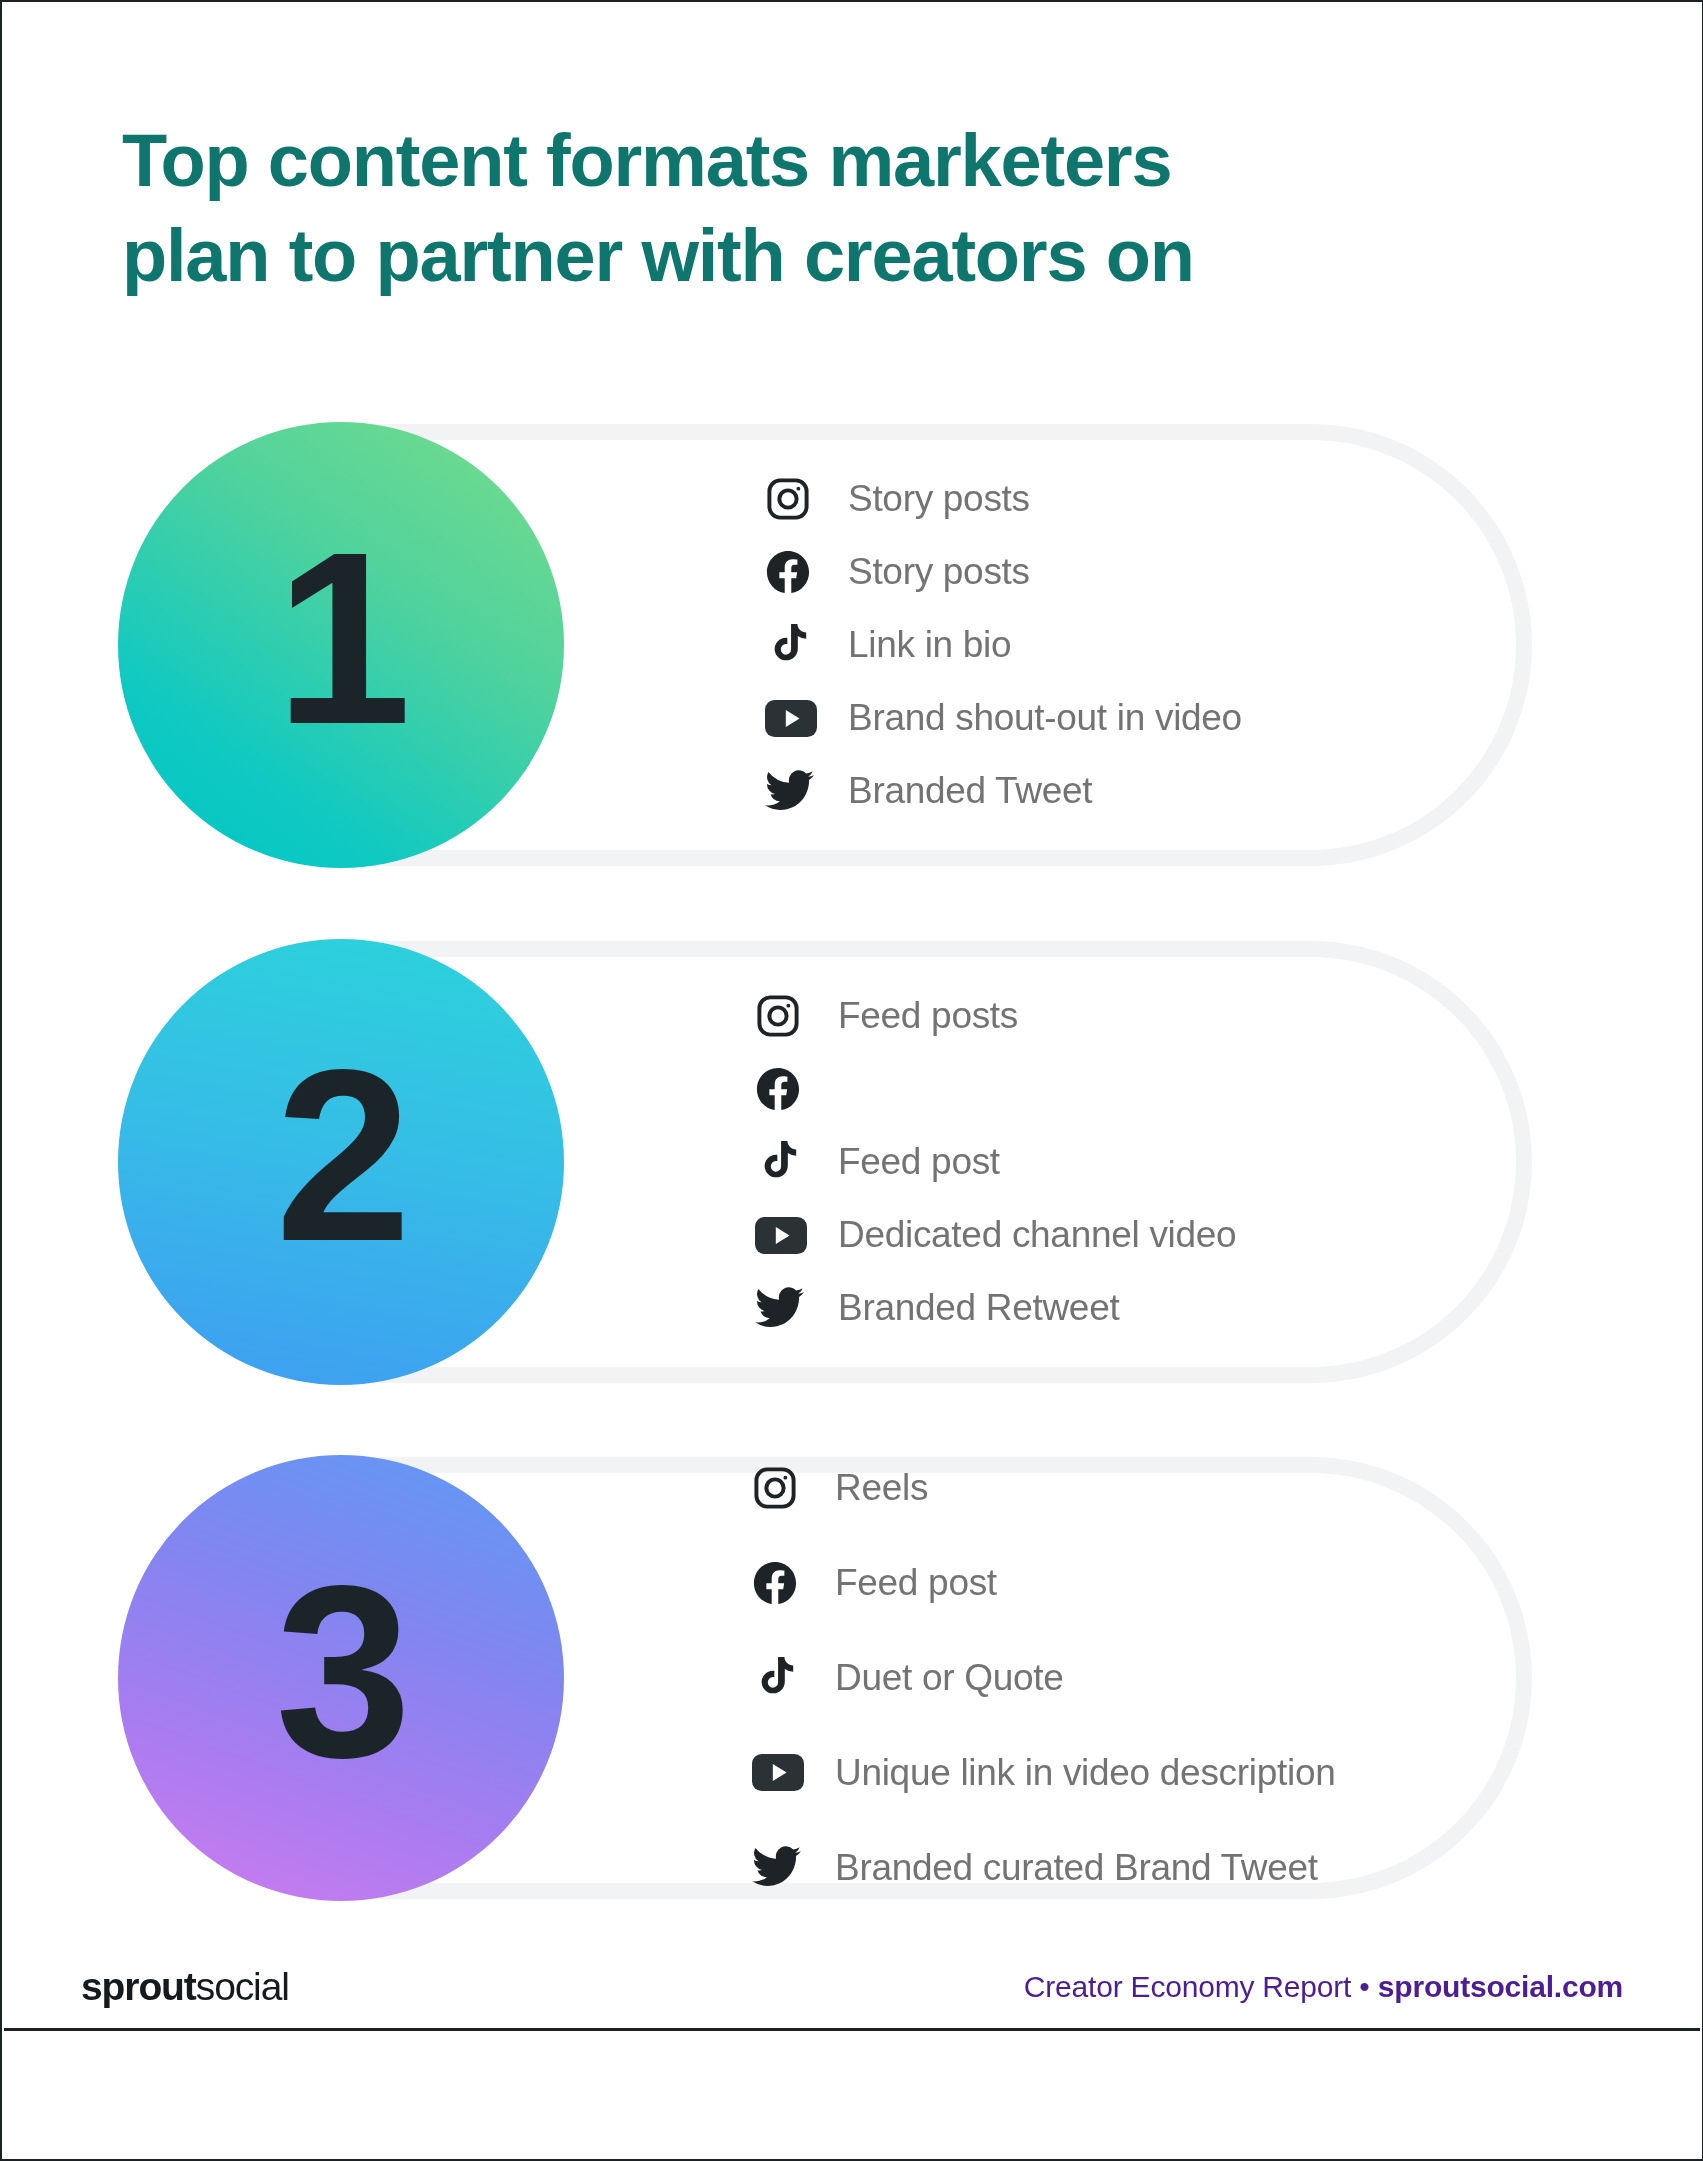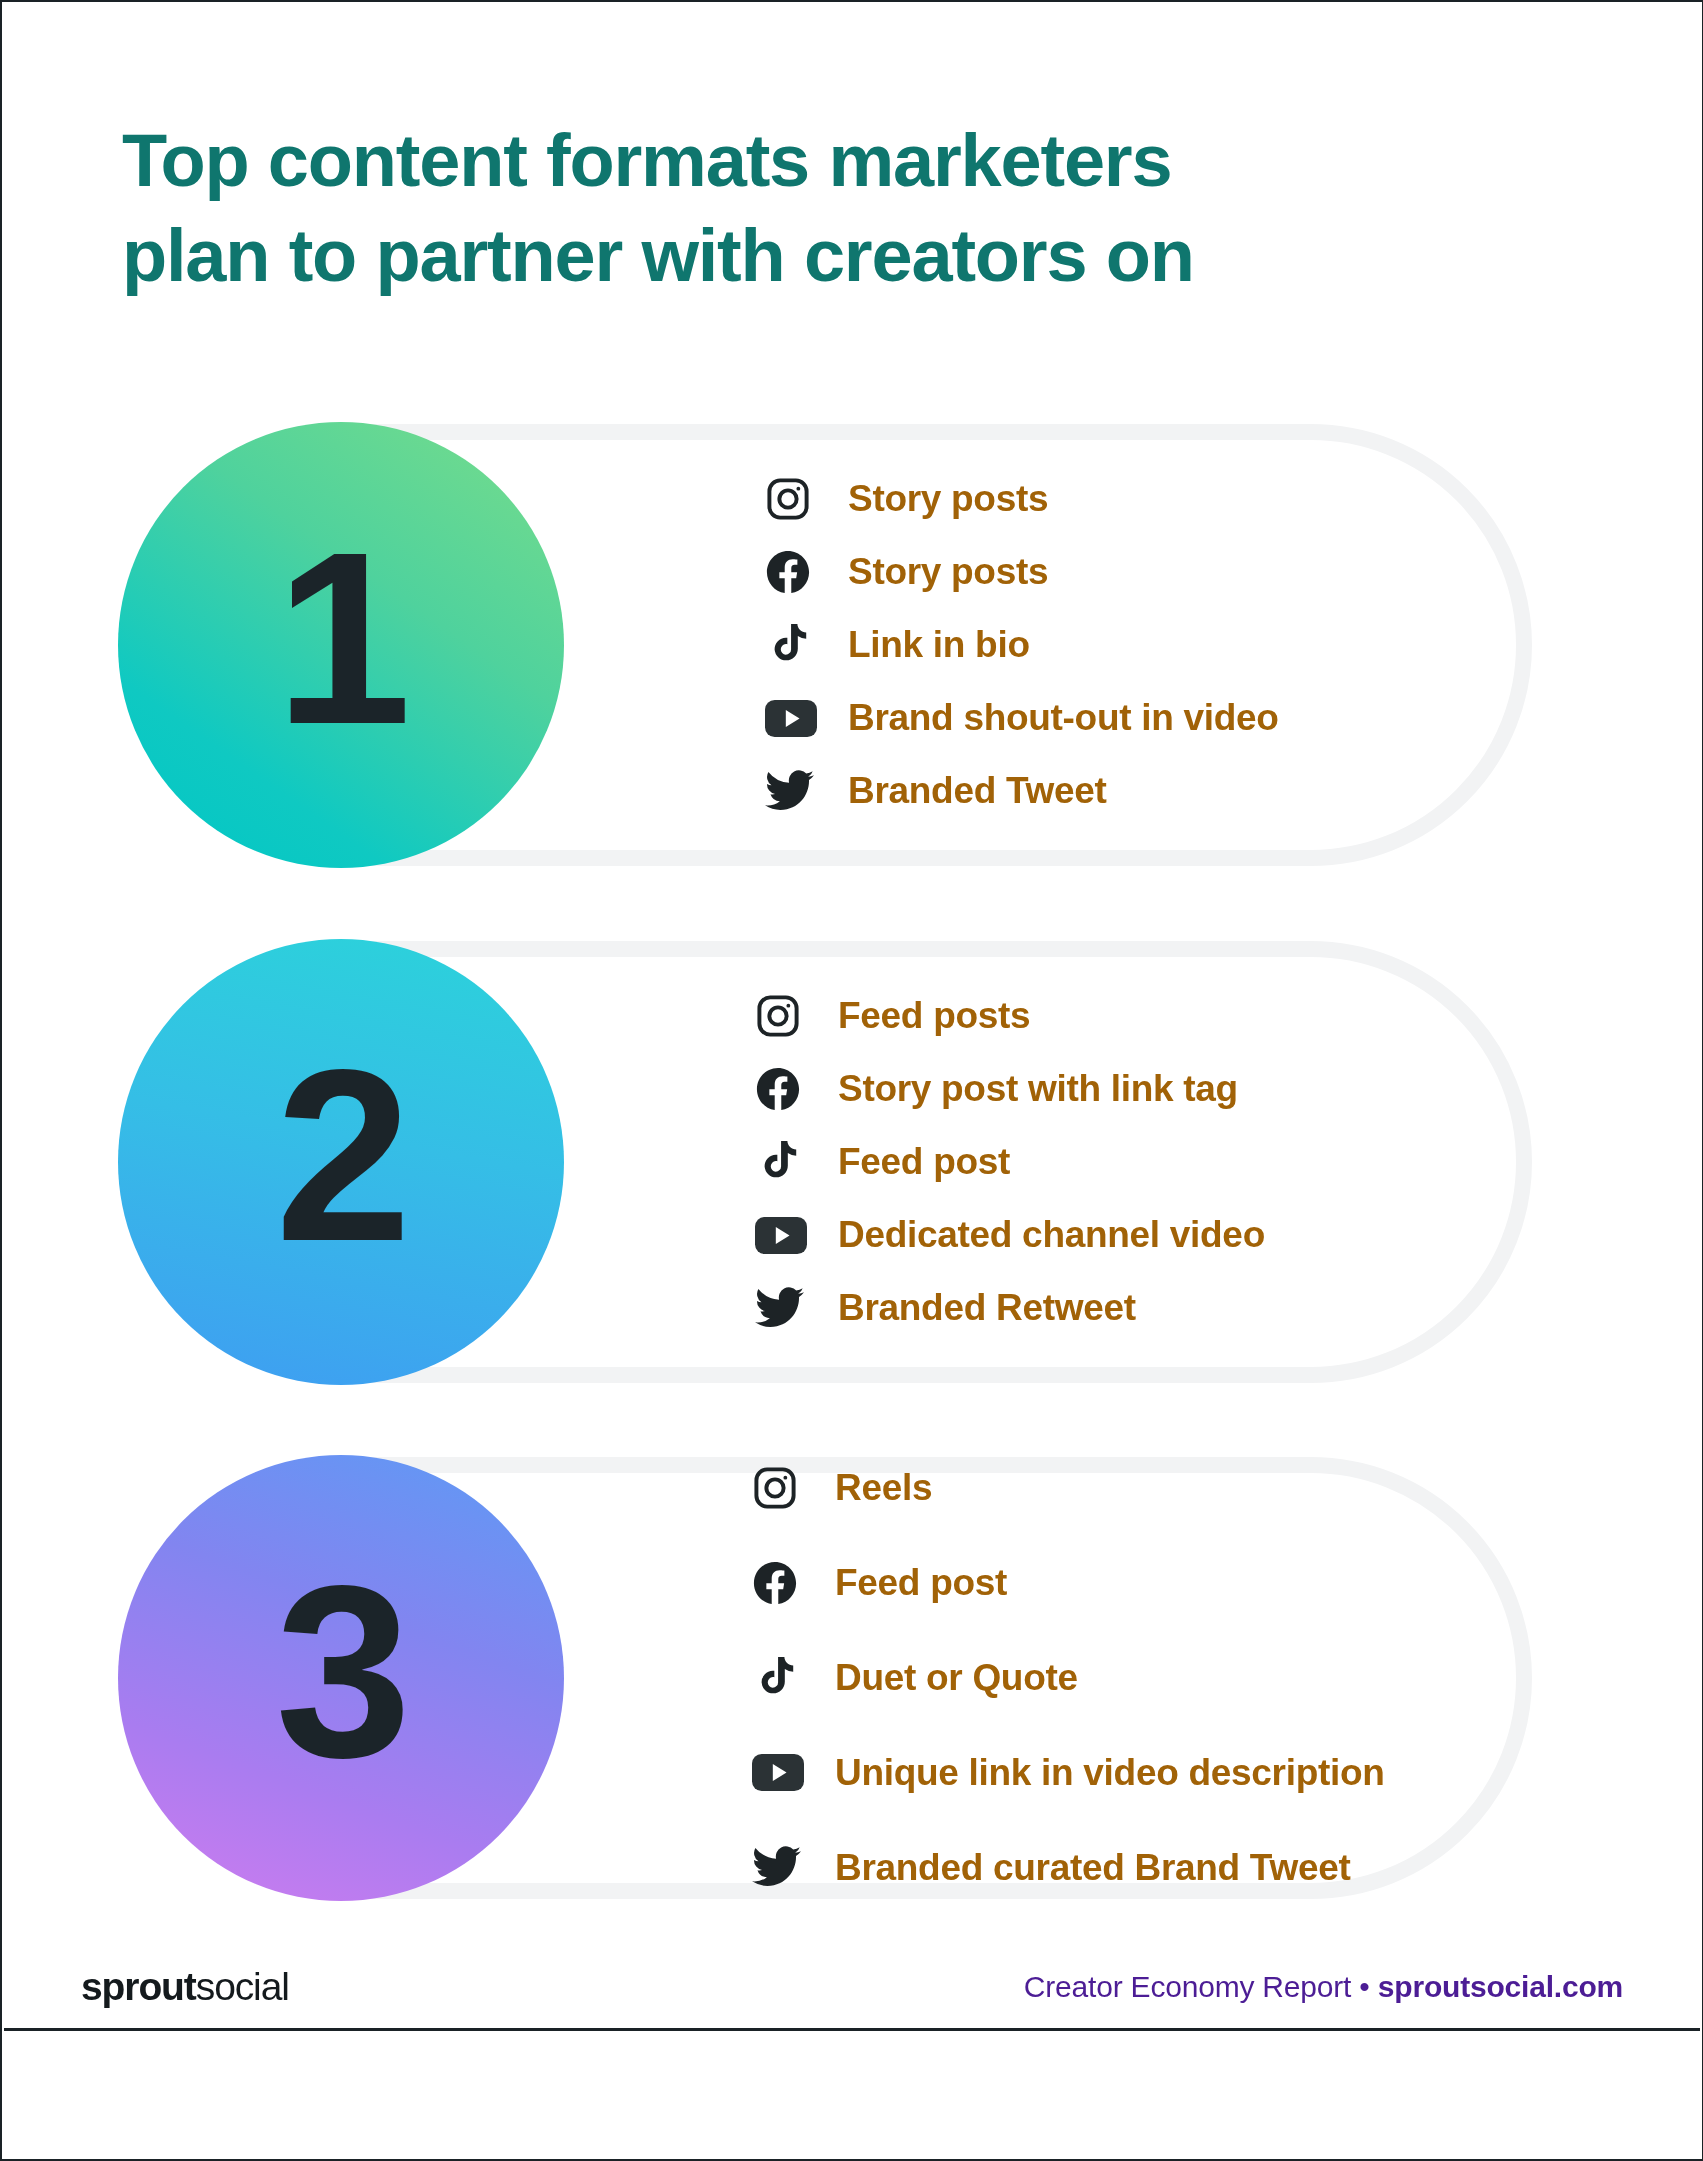--- a/index.html
+++ b/index.html
@@ -97,22 +97,22 @@
   .icon-cell {
     width:83px;
     min-width:83px;
     display:flex;
     align-items:center;
     justify-content:flex-start;
   }
 
   .item-label {
     font-size:37px;
-    font-weight:700;
-    color:#a16207;
+    font-weight:400;
+    color:#737373;
     letter-spacing:-0.3px;
     white-space:nowrap;
   }
 
   svg { display:block; }
 
   
   #footer-divider {
     position:absolute;
     left:2.4px; right:2.4px;
@@ -237,21 +237,20 @@
         </span>
         <span class="item-label">Feed posts</span>
       </div>
 
       <div class="list-item">
         <span class="icon-cell">
           <svg width="46" height="46" viewBox="0 0 24 24">
             <path fill="#1D2326" d="M23 12.07C23 5.96 18.08 1 12 1S1 5.96 1 12.07c0 5.52 4.02 10.1 9.28 10.93v-7.73H7.49v-3.2h2.79V9.64c0-2.78 1.64-4.31 4.15-4.31 1.2 0 2.46.21 2.46.21v2.73h-1.39c-1.37 0-1.79.85-1.79 1.73v2.07h3.05l-.49 3.2h-2.56V23C18.98 22.17 23 17.59 23 12.07z"></path>
           </svg>
         </span>
-        <span class="item-label">Story post with link tag</span>
       </div>
 
       <div class="list-item">
         <span class="icon-cell">
           <svg width="46" height="46" viewBox="0 0 24 24">
             <path fill="#1D2326" d="M16.9 1h-3.3v13.3a2.76 2.76 0 0 1-2.77 2.73 2.77 2.77 0 0 1 0-5.53c.29 0 .57.05.83.13V8.26a6.1 6.1 0 0 0-.83-.06A6.05 6.05 0 0 0 5 14.27 6.05 6.05 0 0 0 11.06 20a6.05 6.05 0 0 0 6.06-6.03V7.3a7.5 7.5 0 0 0 4.38 1.4V5.42c-2.5 0-4.52-1.93-4.6-4.42z"></path>
           </svg>
         </span>
         <span class="item-label">Feed post</span>
       </div>

